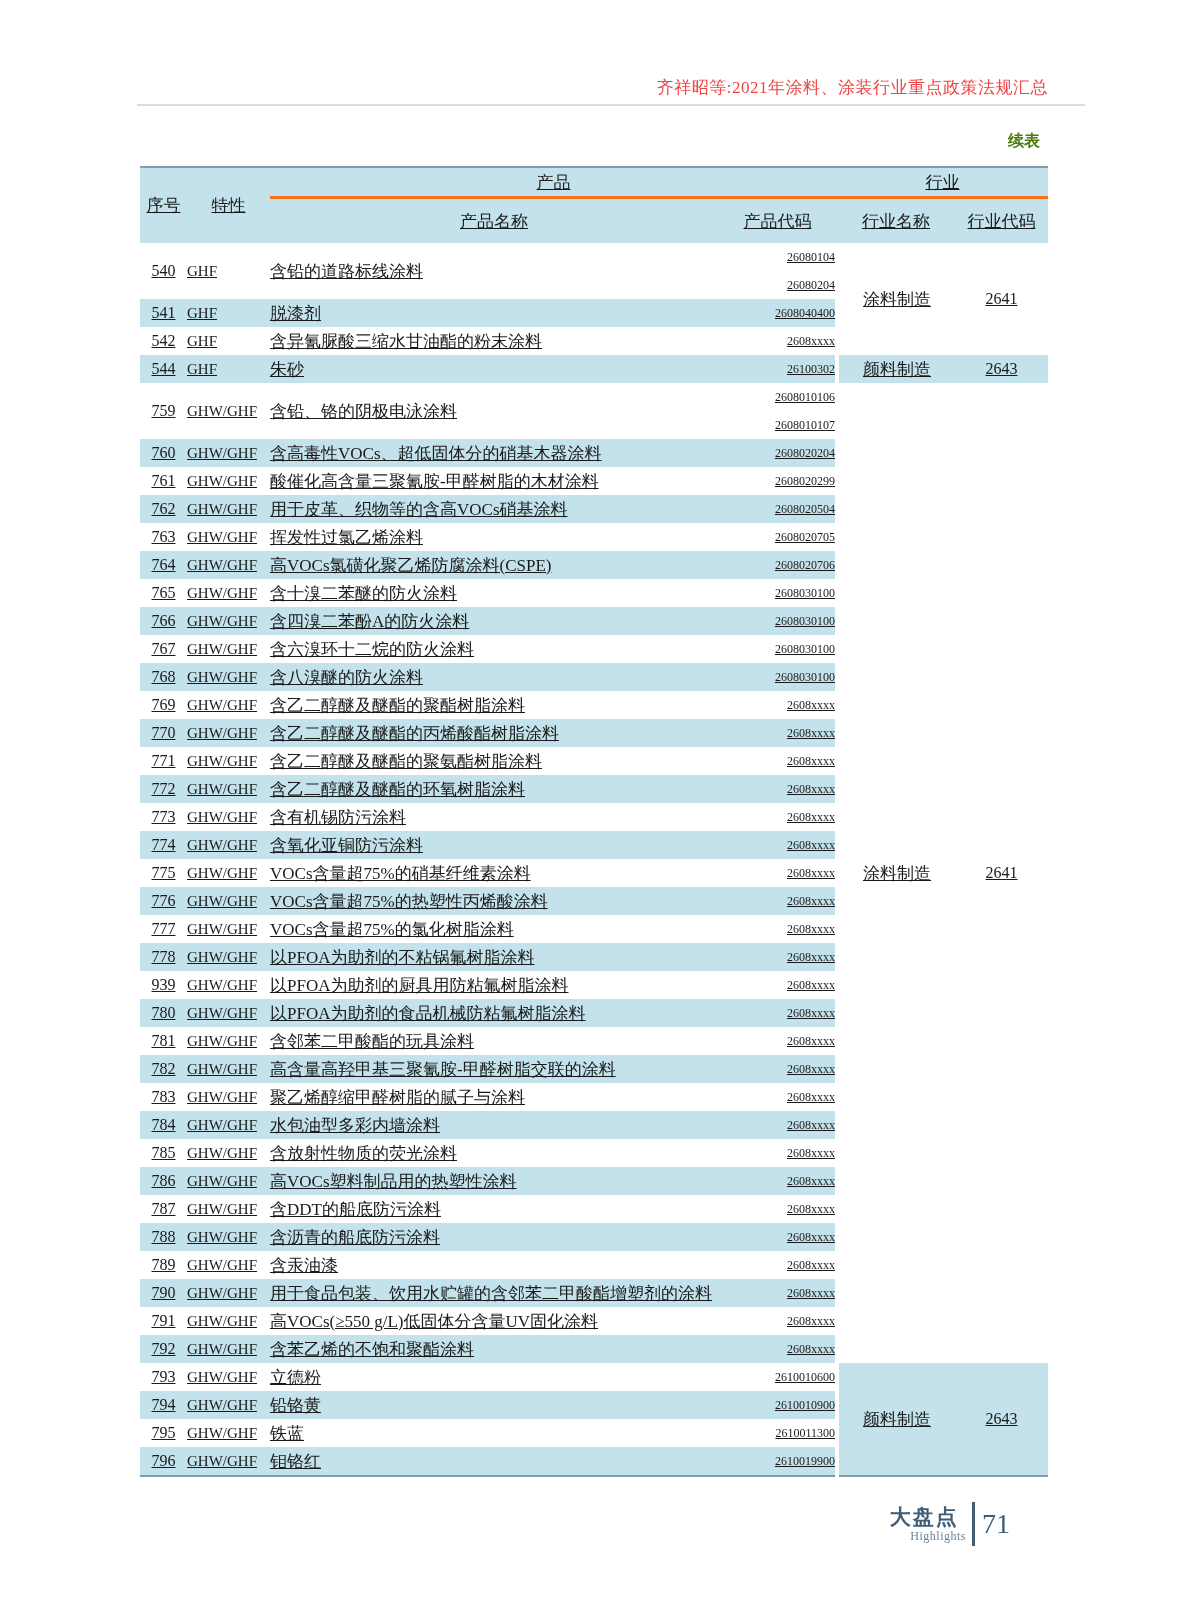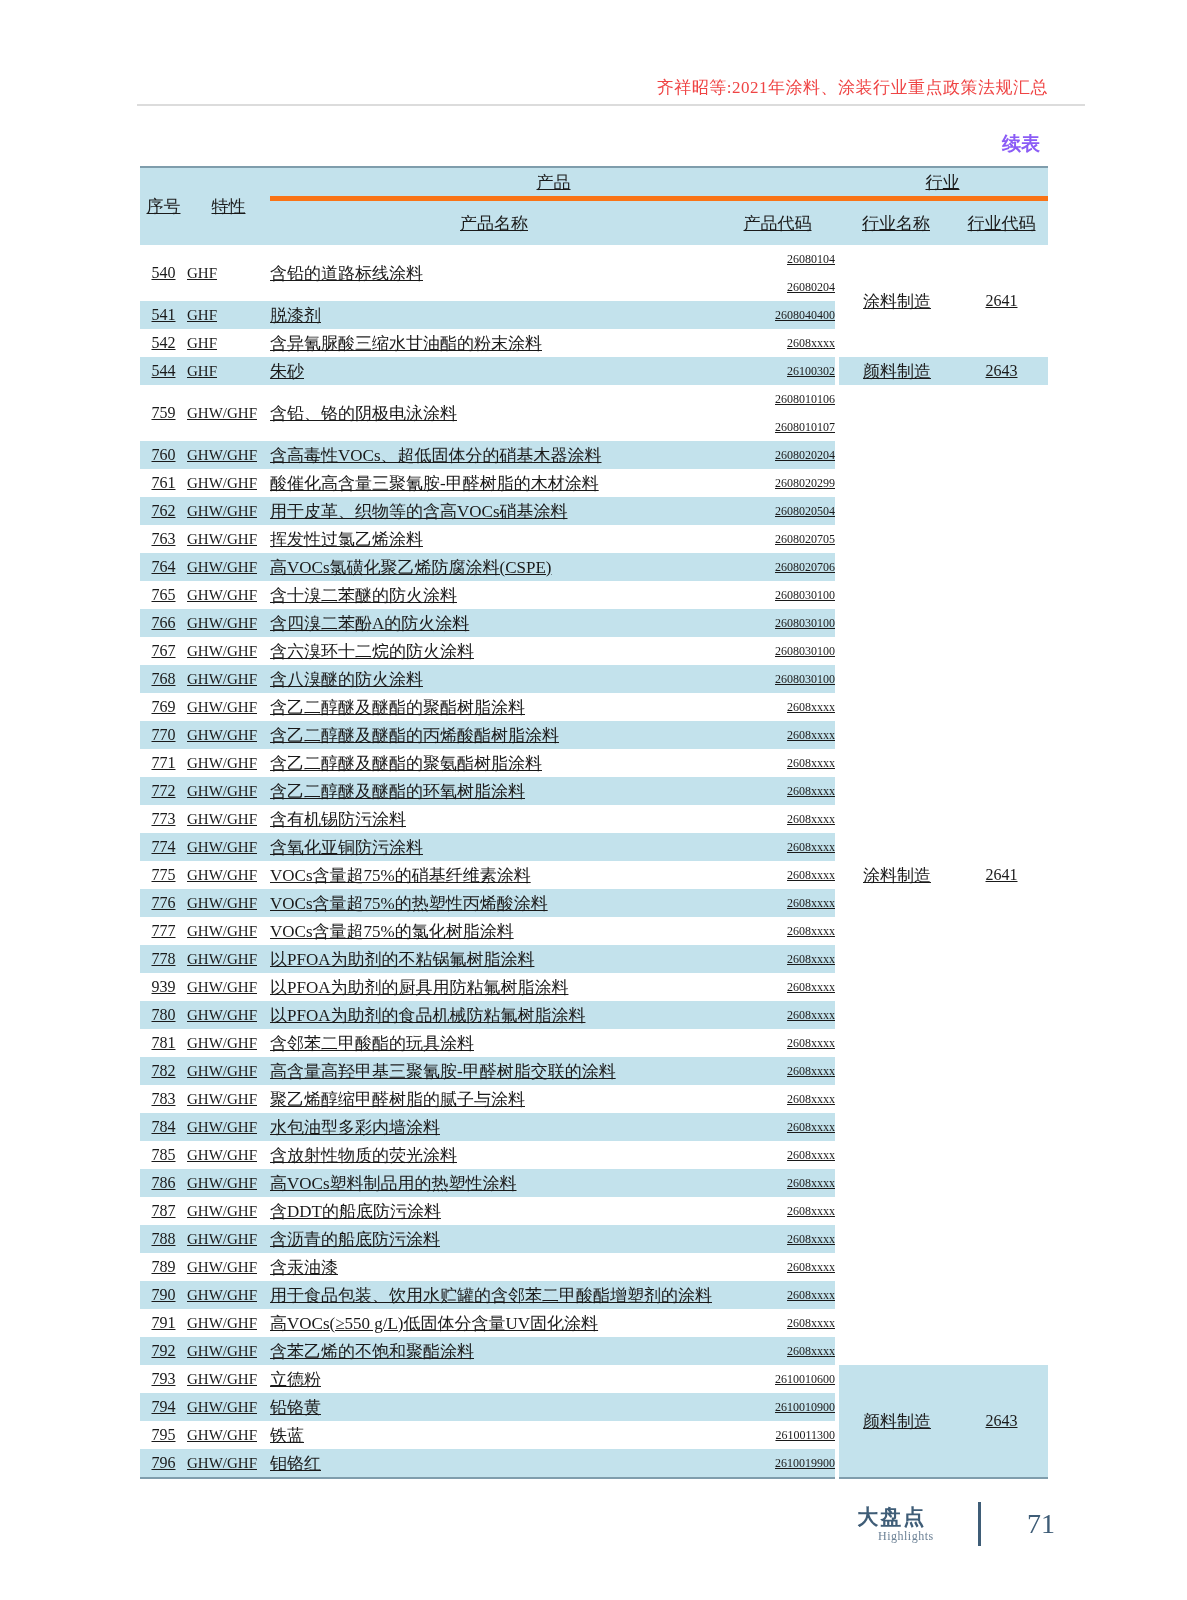--- a/index.html
+++ b/index.html
@@ -12,53 +12,53 @@
   .running-head{
     position:absolute;top:76px;left:137px;width:911px;
     text-align:right;font-size:17px;color:#ef4444;letter-spacing:0.5px;
   }
   .head-rule{
     position:absolute;top:104px;left:137px;width:948px;height:2px;background:#dcdcdc;
   }
   
   .cont-label{
     position:absolute;top:131px;left:137px;width:903px;text-align:right;
-    font-size:19px;font-weight:bold;color:#8b5cf6;
+    font-size:16px;font-weight:bold;color:#4d7c0f;
   }
   
   table.policy{
     position:absolute;top:166px;left:140px;width:908px;
     border-collapse:collapse;table-layout:fixed;
     border-top:2px solid var(--border,#7f9dac);
     border-bottom:2px solid var(--border,#7f9dac);
     text-decoration:underline;
   }
   table.policy td,table.policy th{padding:0;vertical-align:middle;font-weight:normal;}
   thead th{background:var(--band,#c3e2ec);font-weight:bold;font-size:17px;}
   th.h-no{height:56px;padding:0 13px;line-height:23px;}
   th.h-trait{height:56px;}
-  th.h-group{height:28px;border-bottom:5px solid #f97316;}
+  th.h-group{height:28px;border-bottom:3px solid #f97316;}
   th.h-sub{height:44px;}
   tbody td{height:28px;font-size:17px;}
   tbody tr.stripe .c-no,
   tbody tr.stripe .c-trait,
   tbody tr.stripe .c-name,
   tbody tr.stripe .c-code{background:var(--band,#c3e2ec);}
   td.c-no{text-align:center;font-size:16px;}
   td.c-trait{text-align:left;font-size:15px;}
   td.c-name{text-align:left;padding-left:16px;}
   td.c-code{text-align:right;font-size:12px;}
   td.c-code div{line-height:28px;}
   td.c-iname{text-align:center;font-size:17px;border-left:4px solid #ffffff;}
   td.c-icode{text-align:center;font-size:16px;}
   td.span-blue{background:var(--band,#c3e2ec);}
   
   .footer{
-    position:absolute;top:1498px;left:850px;width:205px;height:52px;
-    display:flex;align-items:center;justify-content:space-between;
+    position:absolute;top:1498px;left:805px;width:205px;height:52px;
+    display:flex;align-items:center;justify-content:flex-end;
   }
   .brand-block{text-align:center;}
   .brand-main{
     font-family:"Liberation Sans","DejaVu Sans",sans-serif;
     font-size:21px;font-weight:bold;color:var(--accent,#3f5d77);letter-spacing:2px;line-height:24px;
   }
   .brand-sub{
     font-size:12px;color:#6d8296;line-height:14px;letter-spacing:0.5px;margin-left:28px;
   }
   .footer-bar{width:3px;height:44px;background:var(--accent,#3f5d77);margin:0 7px 0 6px;}

